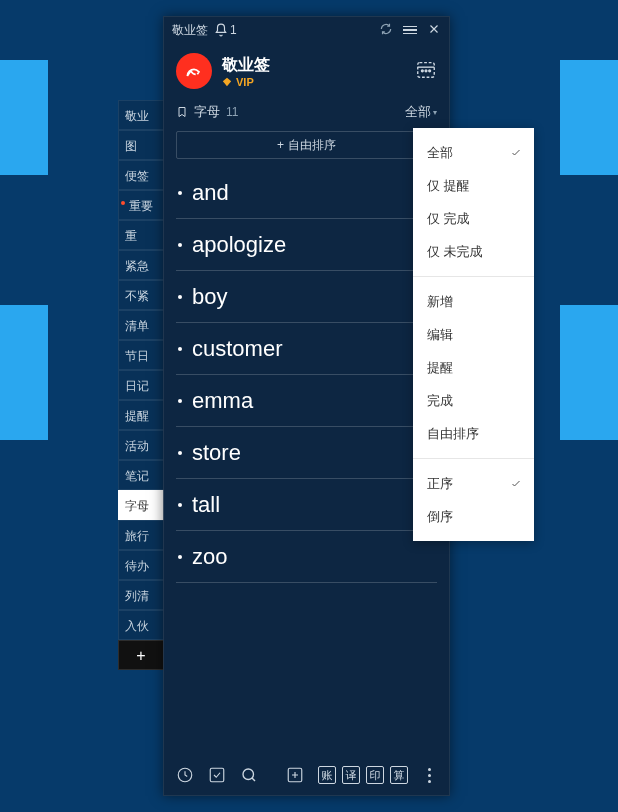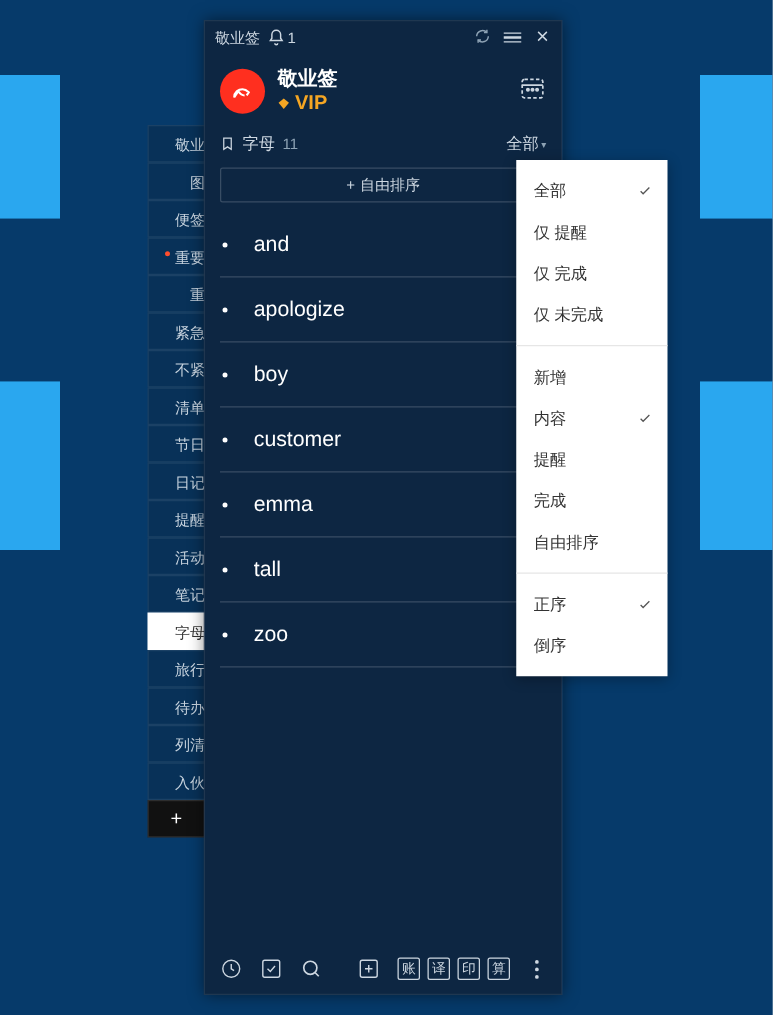--- a/index.html
+++ b/index.html
@@ -19,21 +19,21 @@
       linear-gradient(90deg, #2aa7ef, #2aa7ef) 560px 305px/58px 135px no-repeat,
       #063a6a;
   }
 
   .sidebar {
     position: absolute; left: 118px; top: 100px;
     display: flex; flex-direction: column; gap: 0;
   }
   .sidebar-item {
     width: 46px; height: 30px; line-height: 30px;
-    text-align: right; padding-left: 6px;
+    text-align: left; padding-left: 6px;
     color: #c8d4df; font-size: 12px;
     background: rgba(10,40,70,0.5);
     border: 1px solid rgba(255,255,255,0.08);
     border-right: none;
     cursor: pointer;
     white-space: nowrap; overflow: hidden;
   }
   .sidebar-item.active { background: #fff; color: #333; }
   .sidebar-item.highlight::before {
     content: ""; display: inline-block; width: 4px; height: 4px;
@@ -71,21 +71,21 @@
     gap: 10px;
   }
   .logo {
     width: 36px; height: 36px; border-radius: 50%;
     background: #ff2f1f; display: flex; align-items: center; justify-content: center;
   }
   .logo svg { width: 20px; height: 20px; }
   .brandtxt { display: flex; flex-direction: column; }
   .brandtxt .name { color: #fff; font-size: 16px; font-weight: 600; }
   .vip { display: inline-flex; align-items: center; gap: 4px;
-    color: #f5a623; font-size: 16px; font-weight: 700; }
+    color: #f5a623; font-size: 11px; font-weight: 700; }
   .vip svg { width: 10px; height: 10px; }
   .brandright { margin-left: auto; color: #cdd7e1; }
   .brandright svg { width: 22px; height: 22px; }
 
   .listhead {
     display: flex; align-items: center; padding: 8px 12px 4px;
     color: #cdd7e1; font-size: 13px; gap: 6px;
   }
   .listhead .count { color: #8da2b4; font-size: 12px; }
   .listhead .filter { margin-left: auto; display: flex; align-items: center; gap: 2px; cursor: pointer; }
@@ -100,23 +100,23 @@
     display: flex; align-items: center; justify-content: center;
     gap: 4px; cursor: pointer;
     background: transparent;
   }
 
   .notelist {
     flex: 1; overflow: hidden; padding: 6px 12px 0;
   }
   .note {
     display: flex; align-items: center; color: #fff;
-    font-size: 17px; height: 52px;
+    font-size: 22px; height: 52px;
     border-bottom: 1px solid rgba(255,255,255,0.18);
-    gap: 21px; cursor: pointer;
+    gap: 10px; cursor: pointer;
   }
   .note .dot {
     width: 4px; height: 4px; background: #fff; border-radius: 50%;
     margin-left: 2px;
   }
 
   .bottombar {
     height: 40px; display: flex; align-items: center;
     padding: 0 12px; gap: 14px; color: #cdd7e1;
   }
@@ -270,20 +270,24 @@
       <div class="note">
         <span class="dot"></span>
         <span>customer</span>
       </div>
       <div class="note">
         <span class="dot"></span>
         <span>emma</span>
       </div>
       <div class="note">
         <span class="dot"></span>
+        <span>store</span>
+      </div>
+      <div class="note">
+        <span class="dot"></span>
         <span>tall</span>
       </div>
       <div class="note">
         <span class="dot"></span>
         <span>zoo</span>
       </div>
     </div>
 
   <div class="bottombar">
     <span class="ic">
@@ -344,24 +348,21 @@
       <div class="dd-item">
         <span>仅 未完成</span>
       </div>
     </div>
     <div class="dd-sep"></div>
     <div class="dd-sec">
       <div class="dd-item">
         <span>新增</span>
       </div>
       <div class="dd-item">
-        <span>内容</span>
-        <svg viewBox="0 0 24 24" class="chk">
-          <path d="M5 12l4 4 10-10" fill="none" stroke="#555" stroke-width="2"></path>
-        </svg>
+        <span>编辑</span>
       </div>
       <div class="dd-item">
         <span>提醒</span>
       </div>
       <div class="dd-item">
         <span>完成</span>
       </div>
       <div class="dd-item">
         <span>自由排序</span>
       </div>

